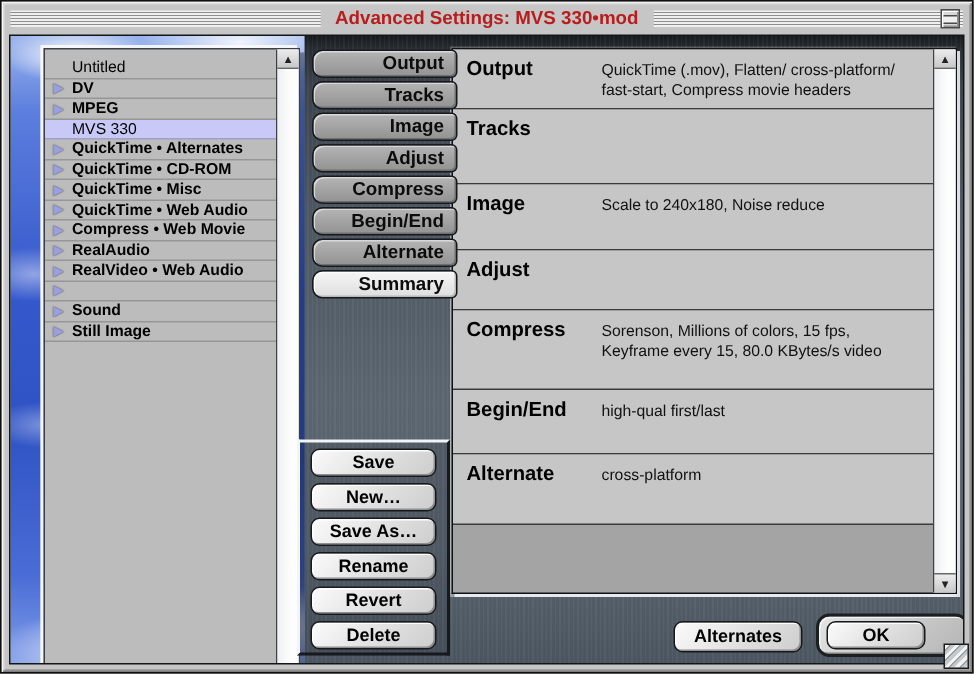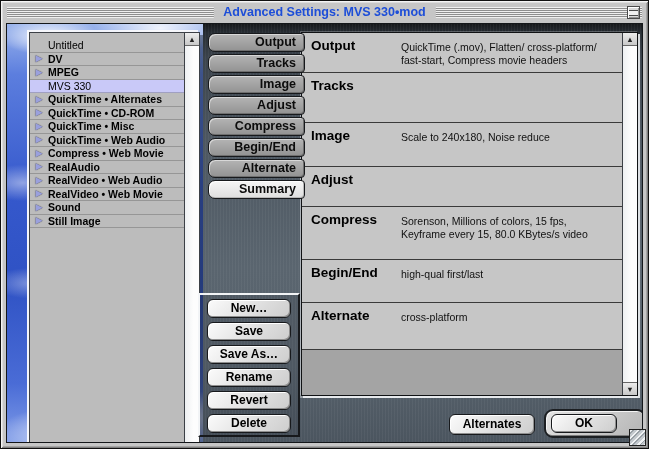--- a/index.html
+++ b/index.html
@@ -14,21 +14,21 @@
                 inset 2px 2px 0 #dcdcdc, inset -2px -2px 0 #a2a2a2;
     overflow: hidden;
   }
 
   
   .titlebar { position: absolute; left: 4px; top: 3px; right: 4px; height: 17px; }
   .stripes { position: absolute; left: 2px; right: 2px; top: 3px; bottom: 3px;
     background: repeating-linear-gradient(180deg, #efefef 0 1px, #8e8e8e 1px 2px); }
   .title { position: absolute; left: 50%; top: 0; transform: translateX(-50%);
     background: #c6c6c6; padding: 0 10px; font-size: 12.5px; font-weight: bold;
-    line-height: 17px; color: #1d4ed8; white-space: nowrap; }
+    line-height: 17px; color: #b91c1c; white-space: nowrap; }
   .collapse { position: absolute; right: 4px; top: 2px; width: 13px; height: 13px;
     background: #d8d8d8; border: 1px solid #4a4a4a;
     box-shadow: inset 1px 1px 0 #fff, inset -1px -1px 0 #909090; }
   .collapse::after { content: ""; position: absolute; left: 1px; right: 1px; top: 3px;
     height: 4px; border-top: 1px solid #4a4a4a; border-bottom: 1px solid #4a4a4a; background: #efefef; }
 
   
   .content { position: absolute; left: 5px; right: 5px; top: 22px; bottom: 5px;
     border: 1px solid #14171a; overflow: hidden;
     background:
@@ -175,21 +175,20 @@
           <div class="list-row">
             <span class="disclosure">▶</span>
             <span class="list-label">RealAudio</span>
           </div>
           <div class="list-row">
             <span class="disclosure">▶</span>
             <span class="list-label">RealVideo • Web Audio</span>
           </div>
           <div class="list-row">
             <span class="disclosure">▶</span>
-            <span class="list-label">RealVideo • Web Movie</span>
           </div>
           <div class="list-row">
             <span class="disclosure">▶</span>
             <span class="list-label">Sound</span>
           </div>
           <div class="list-row">
             <span class="disclosure">▶</span>
             <span class="list-label">Still Image</span>
           </div>
         </div>
@@ -205,22 +204,22 @@
         <div class="tab">Tracks</div>
         <div class="tab">Image</div>
         <div class="tab">Adjust</div>
         <div class="tab">Compress</div>
         <div class="tab">Begin/End</div>
         <div class="tab">Alternate</div>
         <div class="tab selected">Summary</div>
       </div>
 
     <div class="btn-panel" id="btn-panel">
+        <button class="mac-btn panel-btn">Save</button>
         <button class="mac-btn panel-btn">New…</button>
-        <button class="mac-btn panel-btn">Save</button>
         <button class="mac-btn panel-btn">Save As…</button>
         <button class="mac-btn panel-btn">Rename</button>
         <button class="mac-btn panel-btn">Revert</button>
         <button class="mac-btn panel-btn">Delete</button>
       </div>
 
     <div class="summary-panel">
       <div class="summary-rows" id="summary-rows">
           <div class="summary-row">
             <div class="summary-label">Output</div>

